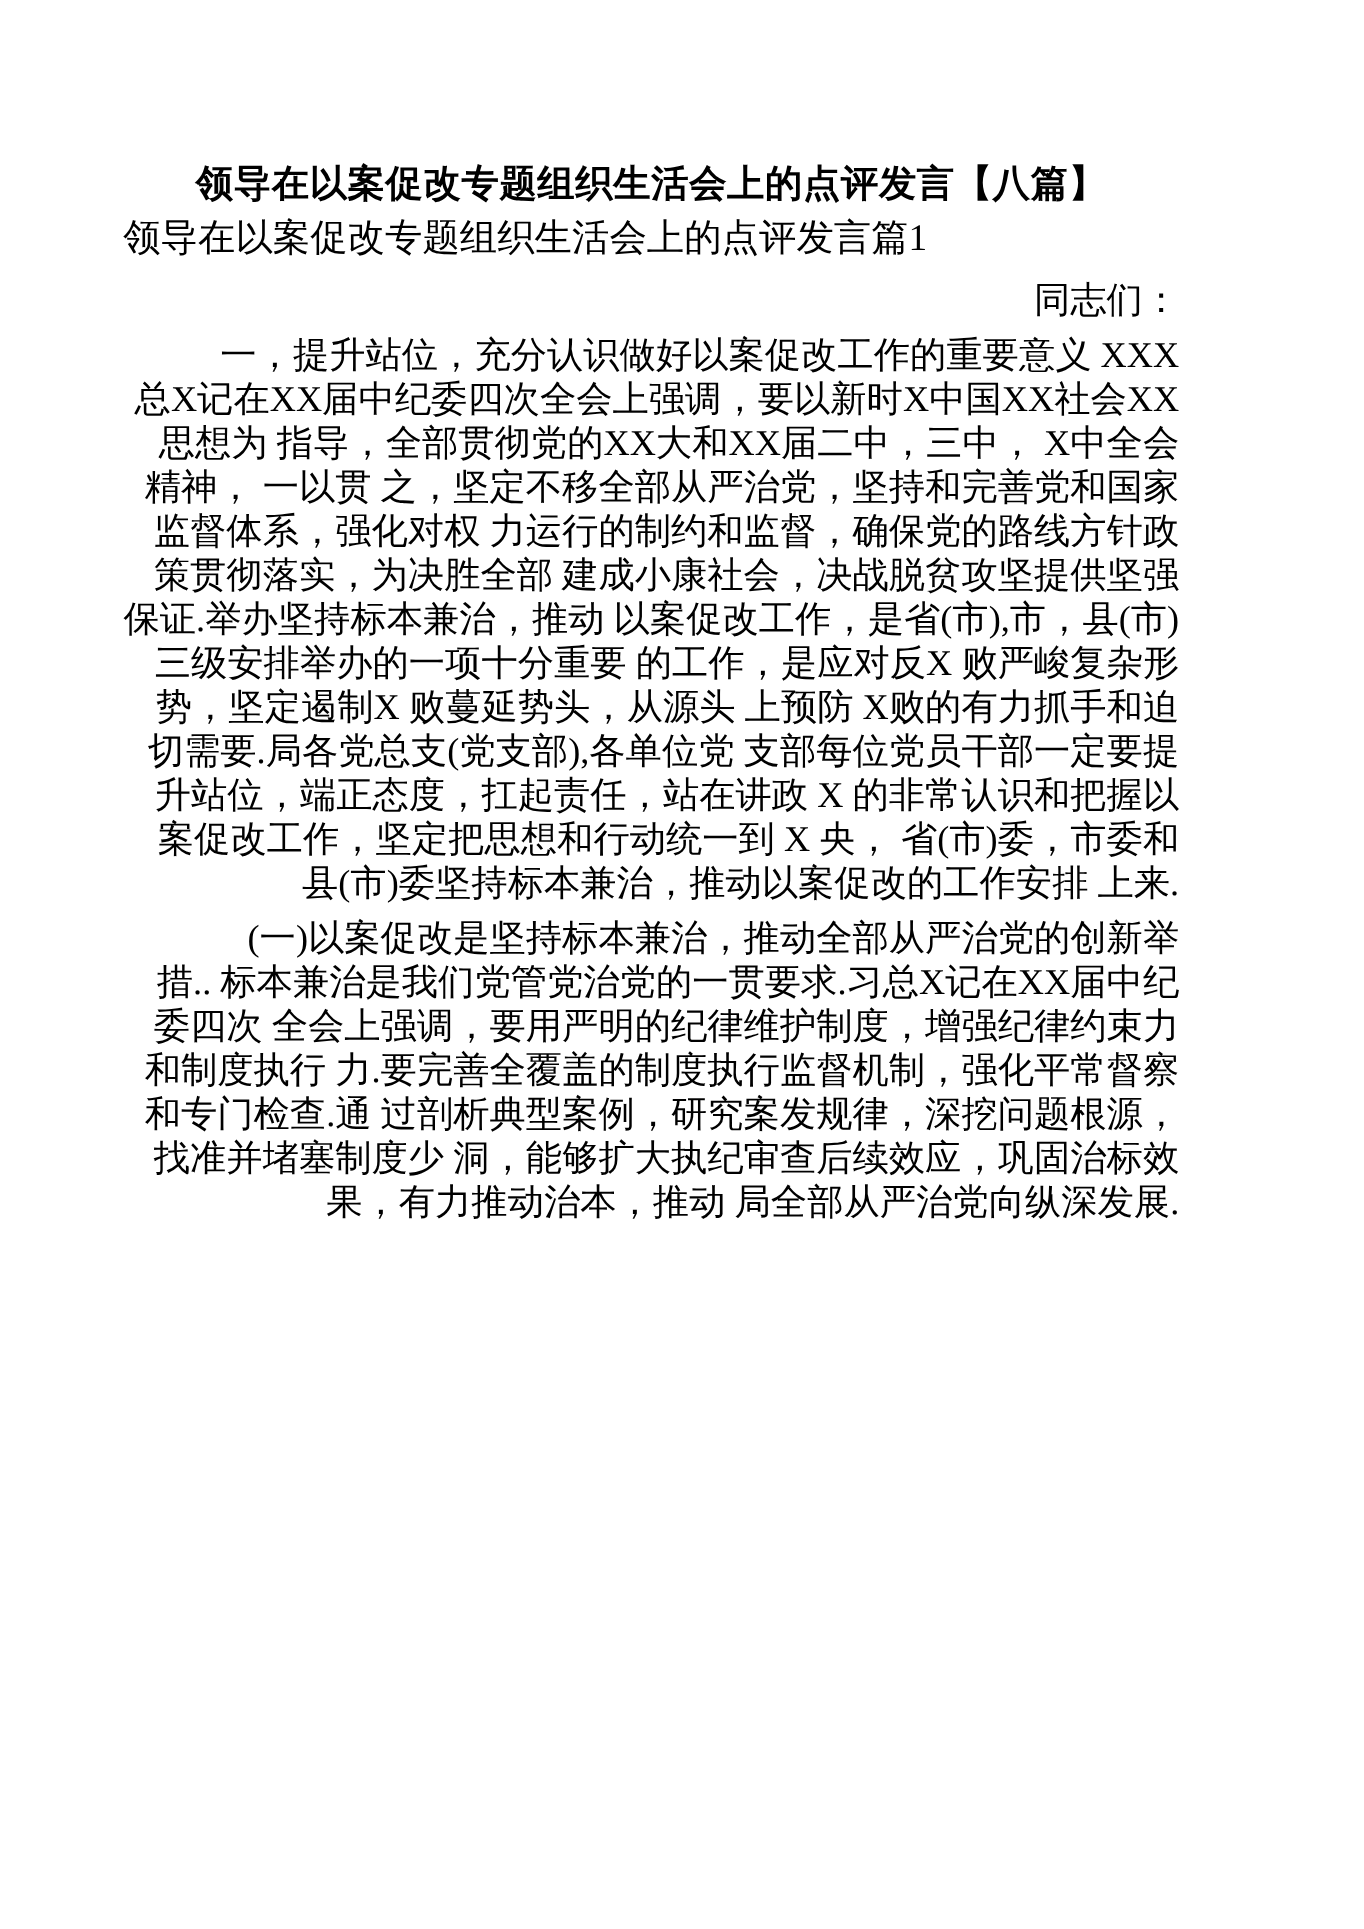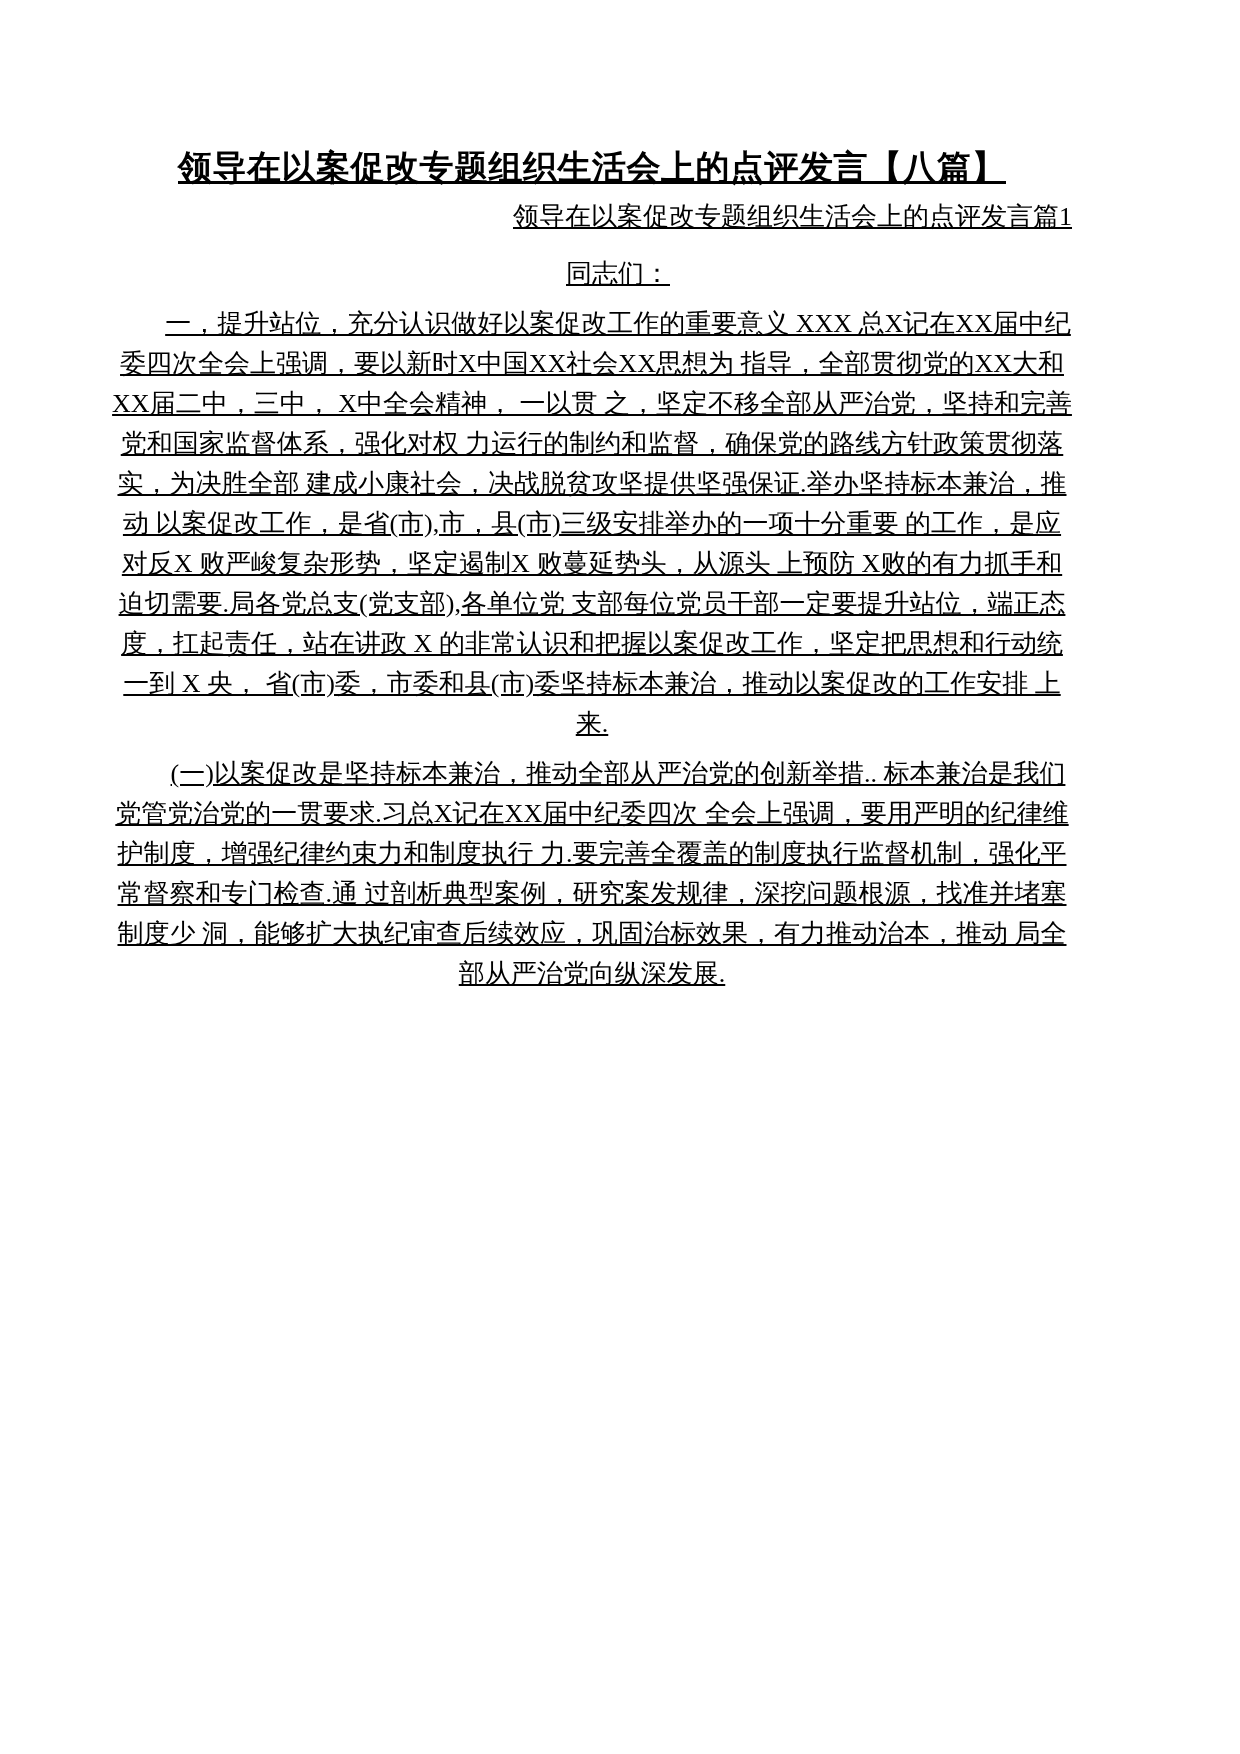--- a/index.html
+++ b/index.html
@@ -13,45 +13,44 @@
     overflow: hidden;
     color: #000000;
     font-family: "Liberation Serif", "DejaVu Serif", serif;
   }
   .page {
     box-sizing: border-box;
     width: 1240px;
     height: 1754px;
     padding: 146px 168px 0 112px; 
     background: #ffffff;
-    text-decoration: underline;
   }
   .doc-title {
     margin: 0;
     font-size: 34px;
     font-weight: bold;
     line-height: 44px;
     text-align: center;
     letter-spacing: 0.5px;
     white-space: nowrap;
   }
   .doc-subtitle {
     margin: 4px 0 0 0;
-    font-size: 26px;
+    font-size: 34px;
     font-weight: normal;
     line-height: 46px;
-    text-align: right;
+    text-align: left;
     white-space: nowrap;
   }
   .body-para {
     margin: 0 0 10px 0;
-    font-size: 26px;
+    font-size: 33px;
     line-height: 40px;
     text-indent: 2em;
-    text-align: center;
+    text-align: right;
     word-break: normal;
     overflow-wrap: break-word;
   }
   .salutation {
     margin-top: 14px;
   }
 </style>
 </head>
 <body>
 

